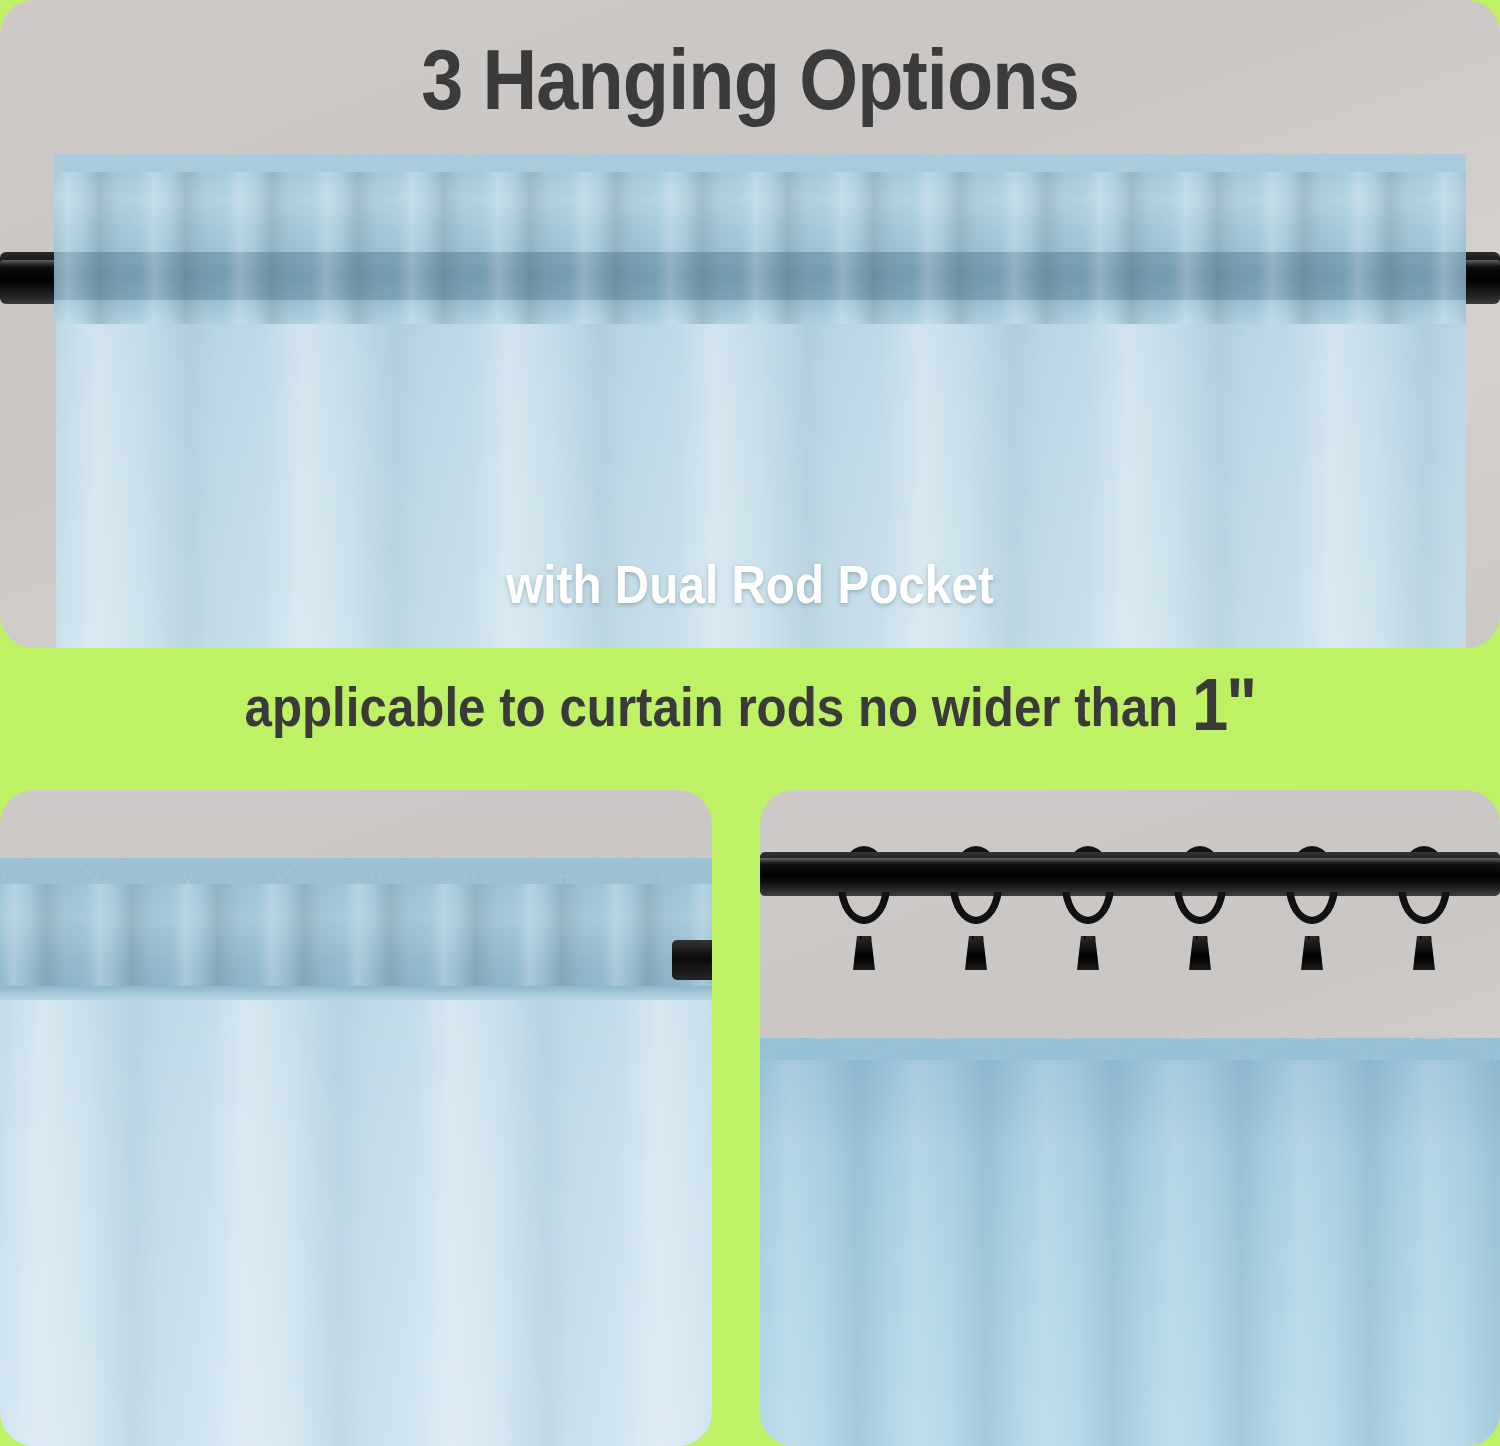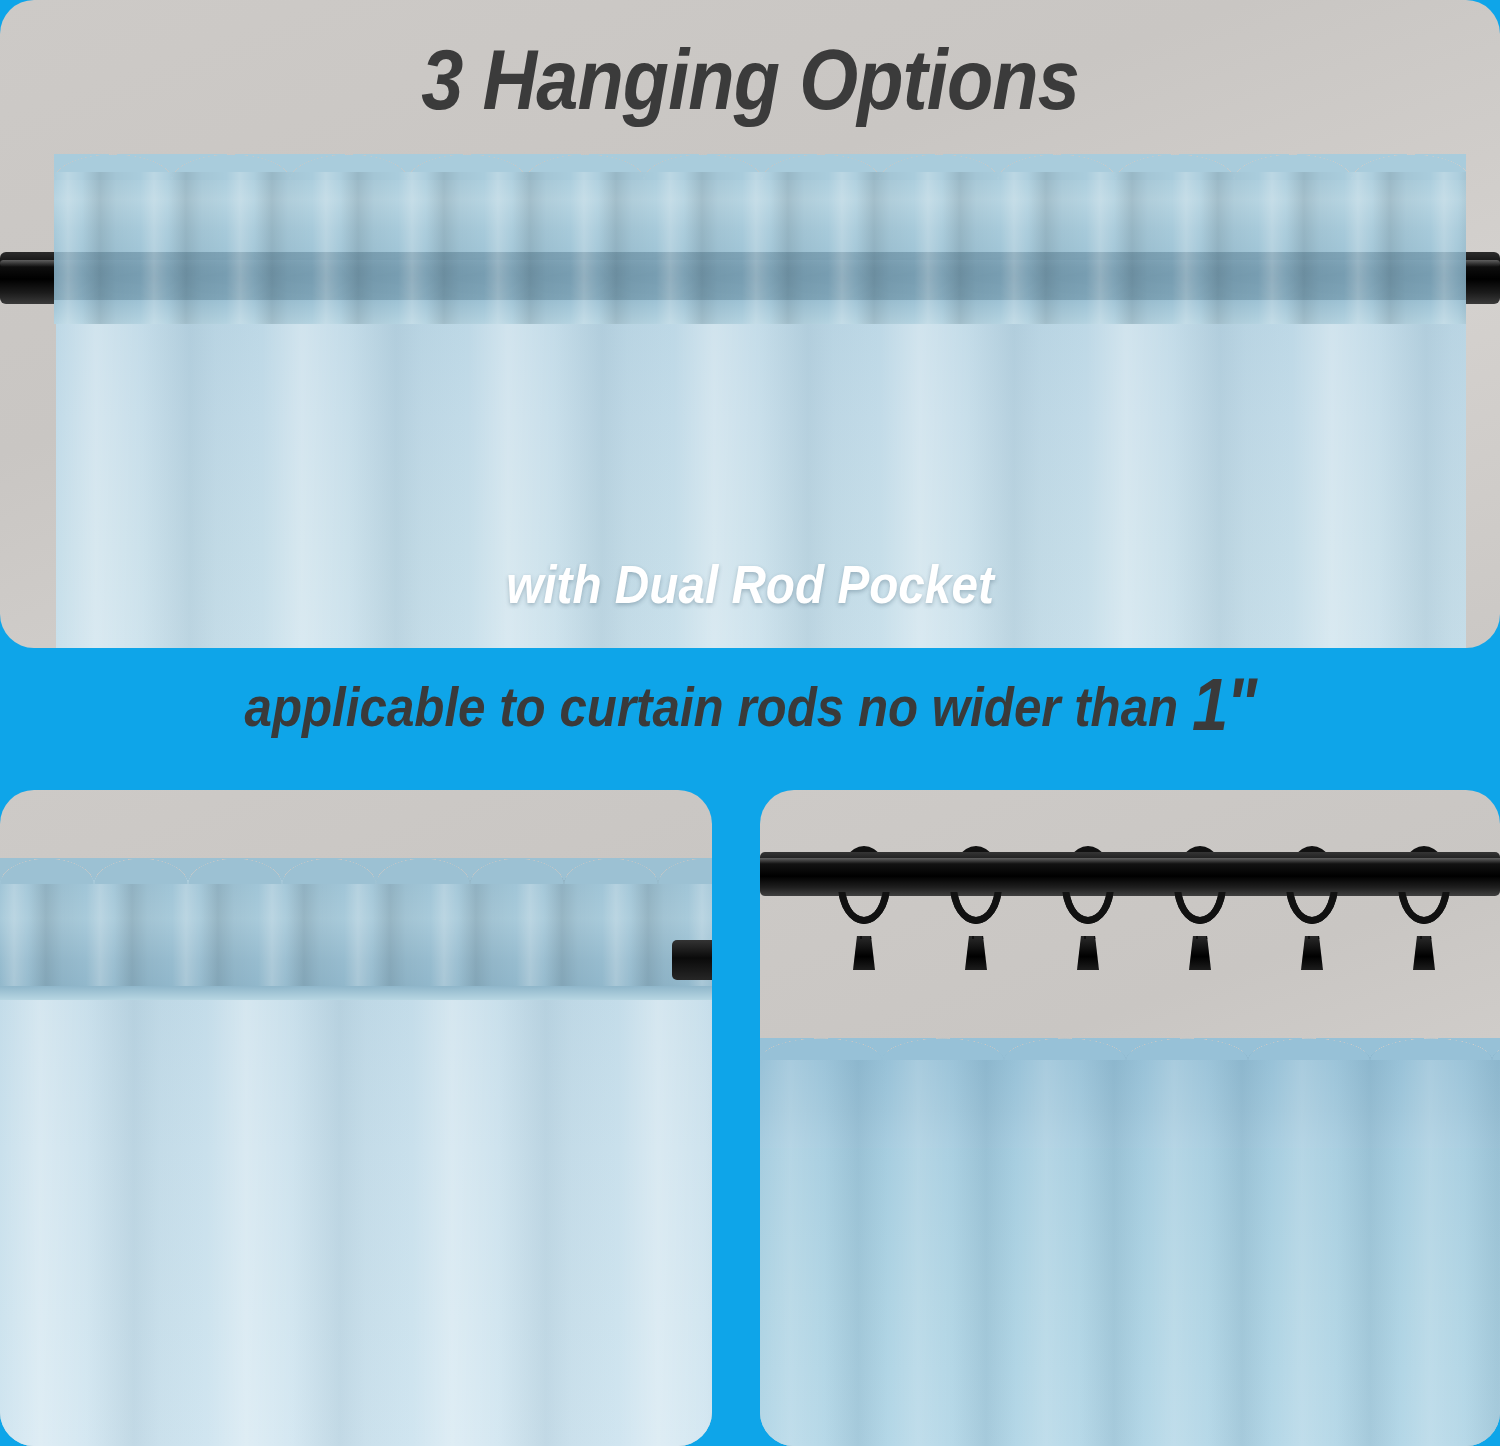--- a/index.html
+++ b/index.html
@@ -2,21 +2,21 @@
 <html><head>
 <meta charset="utf-8">
 <style>
   * { box-sizing: border-box; margin: 0; padding: 0; }
   html, body {
     width: 1500px; height: 1446px;
     background: #ffffff;
     font-family: "Liberation Sans", sans-serif;
     overflow: hidden;
   }
-  .page { position: relative; width: 1500px; height: 1446px; background: #0ea5e9; font-style: italic; }
+  .page { position: relative; width: 1500px; height: 1446px; background: #bef264; }
 
   
   .panel {
     position: absolute;
     overflow: hidden;
     border-radius: 34px;
     background: linear-gradient(160deg,#cdcac7 0%, #c9c6c3 38%, #d4d1ce 70%, #cbc8c5 100%);
   }
   #panel-top    { left: 0;    top: 0;    width: 1500px; height: 648px; }
   #panel-pole   { left: 0;    top: 790px; width: 712px;  height: 656px; }

